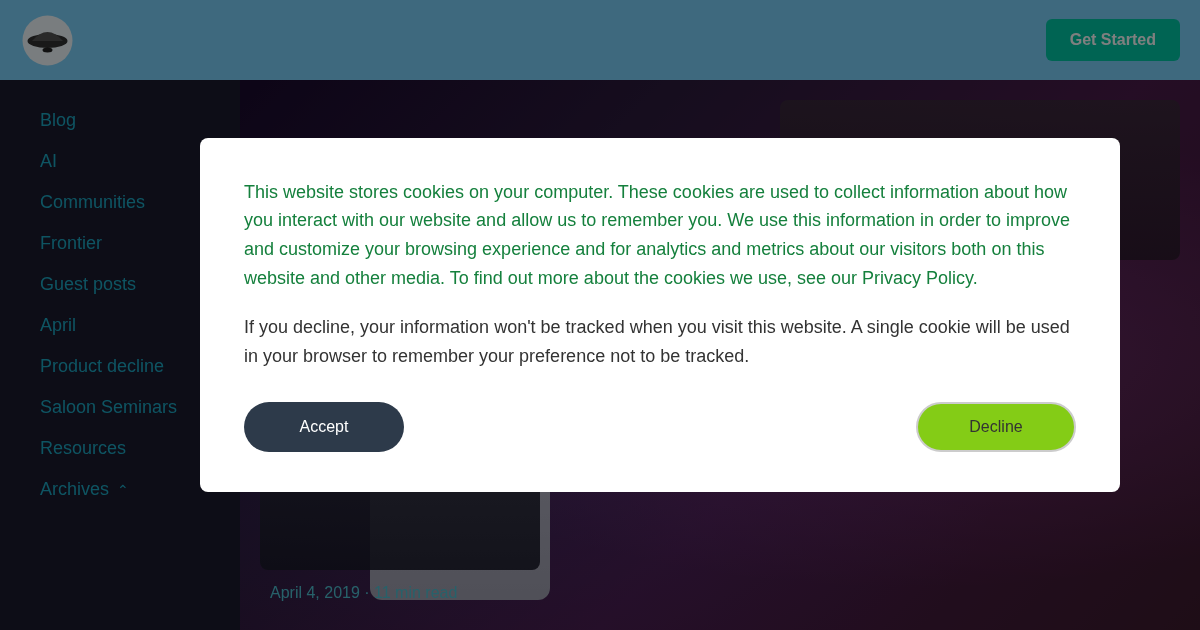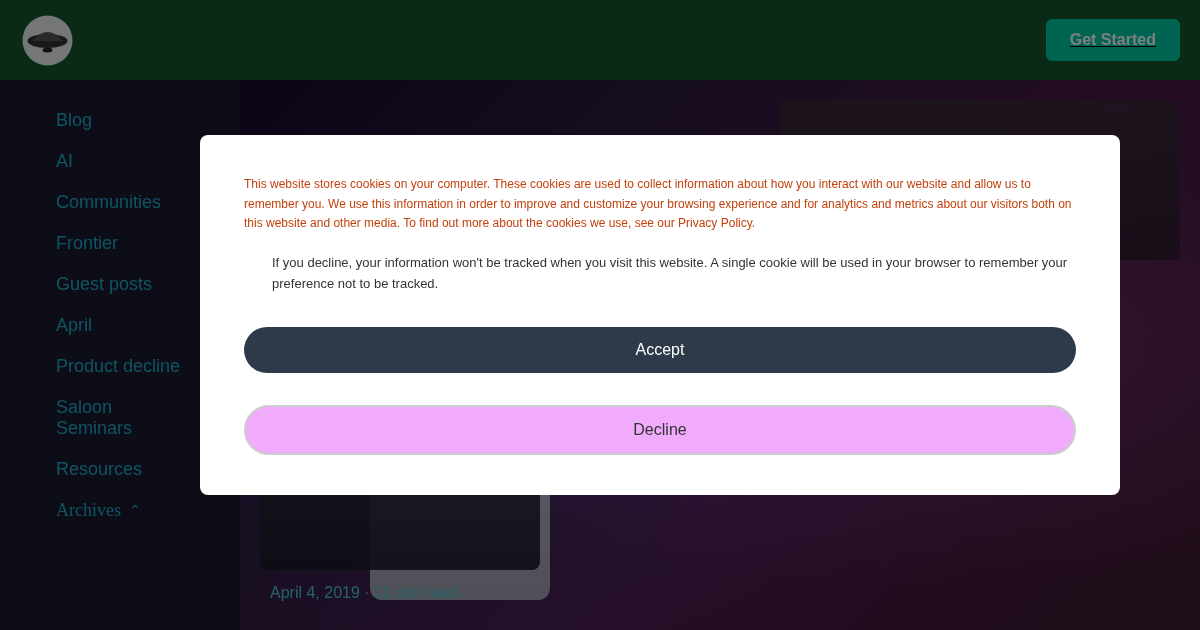--- a/index.html
+++ b/index.html
@@ -3,26 +3,25 @@
   <meta charset="utf-8">
   <style>
     * { margin: 0; padding: 0; box-sizing: border-box; }
     body { width: 1200px; height: 630px; overflow: hidden; font-family: -apple-system, BlinkMacSystemFont, 'Segoe UI', sans-serif; background: #1a1a2e; }
 
     
     .header {
       position: absolute;
       top: 0; left: 0; right: 0;
       height: 80px;
-      background: #14532d;
+      background: #7dd3fc;
       display: flex;
       align-items: center;
       padding: 0 20px;
       z-index: 10;
-      text-decoration: underline;
     }
     .logo-area {
       display: flex;
       align-items: center;
       gap: 10px;
     }
     .logo-icon {
       width: 55px;
       height: 55px;
     }
@@ -40,34 +39,33 @@
     }
 
     
     .sidebar {
       position: absolute;
       top: 80px;
       left: 0;
       width: 240px;
       height: 550px;
       background: #1a1a2e;
-      padding: 20px 16px;
+      padding: 20px 0;
       z-index: 10;
     }
     .sidebar-item {
       padding: 10px 40px;
       cursor: pointer;
       font-size: 18px;
       color: #1da9c5;
     }
     .sidebar-item.archives-item {
       display: flex;
       align-items: center;
       gap: 8px;
-      font-family: Liberation Serif, serif;
     }
     .chevron-icon { font-size: 14px; }
 
     
     .main-content {
       position: absolute;
       top: 80px;
       left: 240px;
       right: 0;
       bottom: 0;
@@ -148,50 +146,48 @@
     .modal {
       background: white;
       border-radius: 8px;
       padding: 40px 44px;
       max-width: 920px;
       width: 88%;
       position: relative;
       margin-left: 120px;
     }
     .modal-text-primary {
-      font-size: 12px;
+      font-size: 18px;
       line-height: 1.6;
-      color: #c2410c;
+      color: #15803d;
       margin-bottom: 20px;
     }
     .modal-text-secondary {
-      font-size: 13px;
+      font-size: 18px;
       line-height: 1.6;
       color: #333;
       margin-bottom: 32px;
-      margin-left: 28px;
     }
     .modal-buttons {
       display: flex;
       gap: 32px;
       justify-content: space-between;
-      flex-direction: column;
     }
     .btn-accept {
       background: #2d3a4a;
       color: white;
       border: none;
       border-radius: 30px;
       padding: 14px 48px;
       font-size: 16px;
       cursor: pointer;
       min-width: 160px;
     }
     .btn-decline {
-      background: #f0abfc;
+      background: #84cc16;
       color: #333;
       border: 2px solid #ccc;
       border-radius: 30px;
       padding: 14px 48px;
       font-size: 16px;
       cursor: pointer;
       min-width: 160px;
     }
   </style>
 </head>

